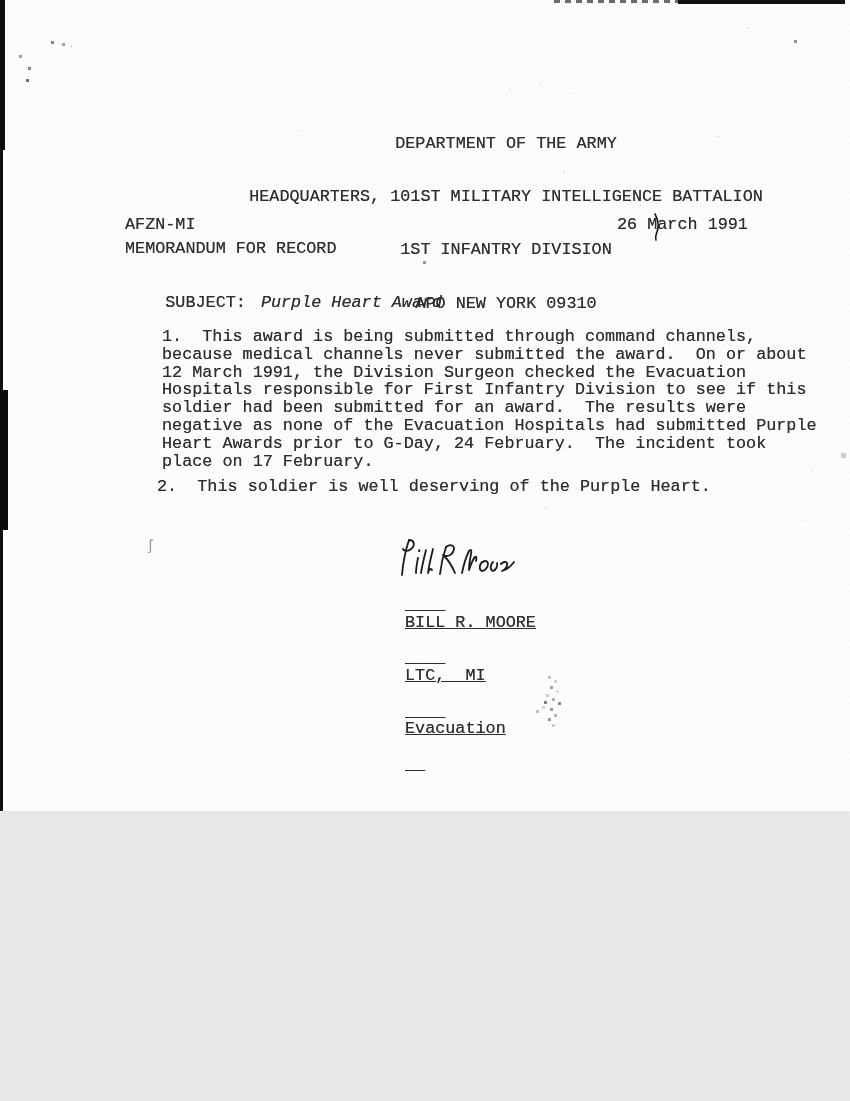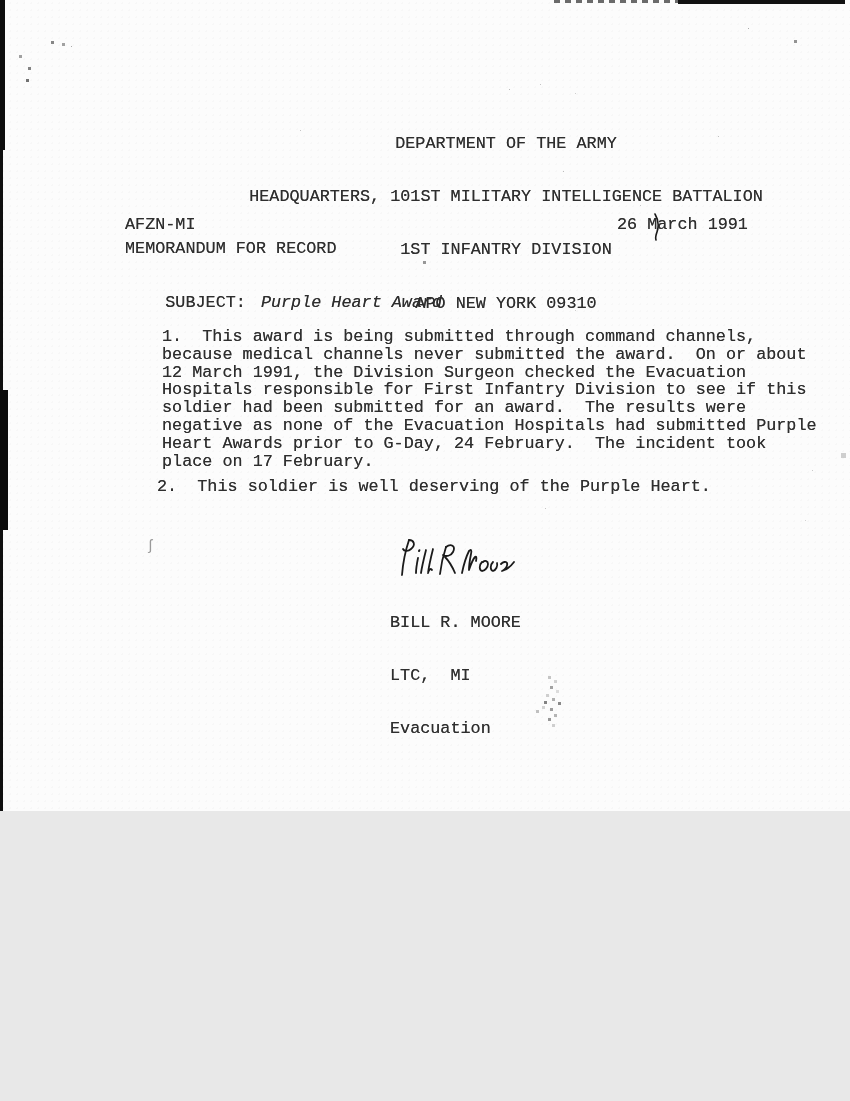--- a/index.html
+++ b/index.html
@@ -28,21 +28,21 @@
     text-align:center;
   }
   .ref-row{left:0;top:188px;width:850px;margin-top:28px;}
   .office-symbol{position:absolute;left:125px;top:0;}
   .memo-date{position:absolute;left:617px;top:0;font-family:Liberation Mono, monospace;}
   .memo-type{left:125px;top:240px;}
   .subject-row{left:125px;top:276px;}
   .subject-text{margin-left:15px;font-style:italic;}
   .para1{left:118px;top:328px;margin-left:44px;}
   .para2{left:120px;top:478px;margin-left:37px;}
-  .sigblock{left:390px;top:578px;}
+  .sigblock{left:405px;top:578px;text-decoration:underline;}
   .sig-svg{position:absolute;left:398px;top:536px;}
   .pen-bracket{position:absolute;left:652px;top:213px;}
   .pen-mark-br{position:absolute;left:728px;top:970px;}
   
   .edge-left-a{position:absolute;left:0;top:0;width:5px;height:150px;background:#0d0d0d;}
   .edge-left-b{position:absolute;left:0;top:150px;width:3px;height:951px;background:#101010;}
   .edge-left-c{position:absolute;left:0;top:390px;width:8px;height:140px;background:#0b0b0b;}
   .topline-solid{position:absolute;left:678px;top:0;width:167px;height:4px;background:#121212;}
   .topline-dashes{position:absolute;left:554px;top:0;width:124px;height:3px;
     background:repeating-linear-gradient(90deg,#3a3a3a 0 6px,transparent 6px 11px);opacity:.75;}

